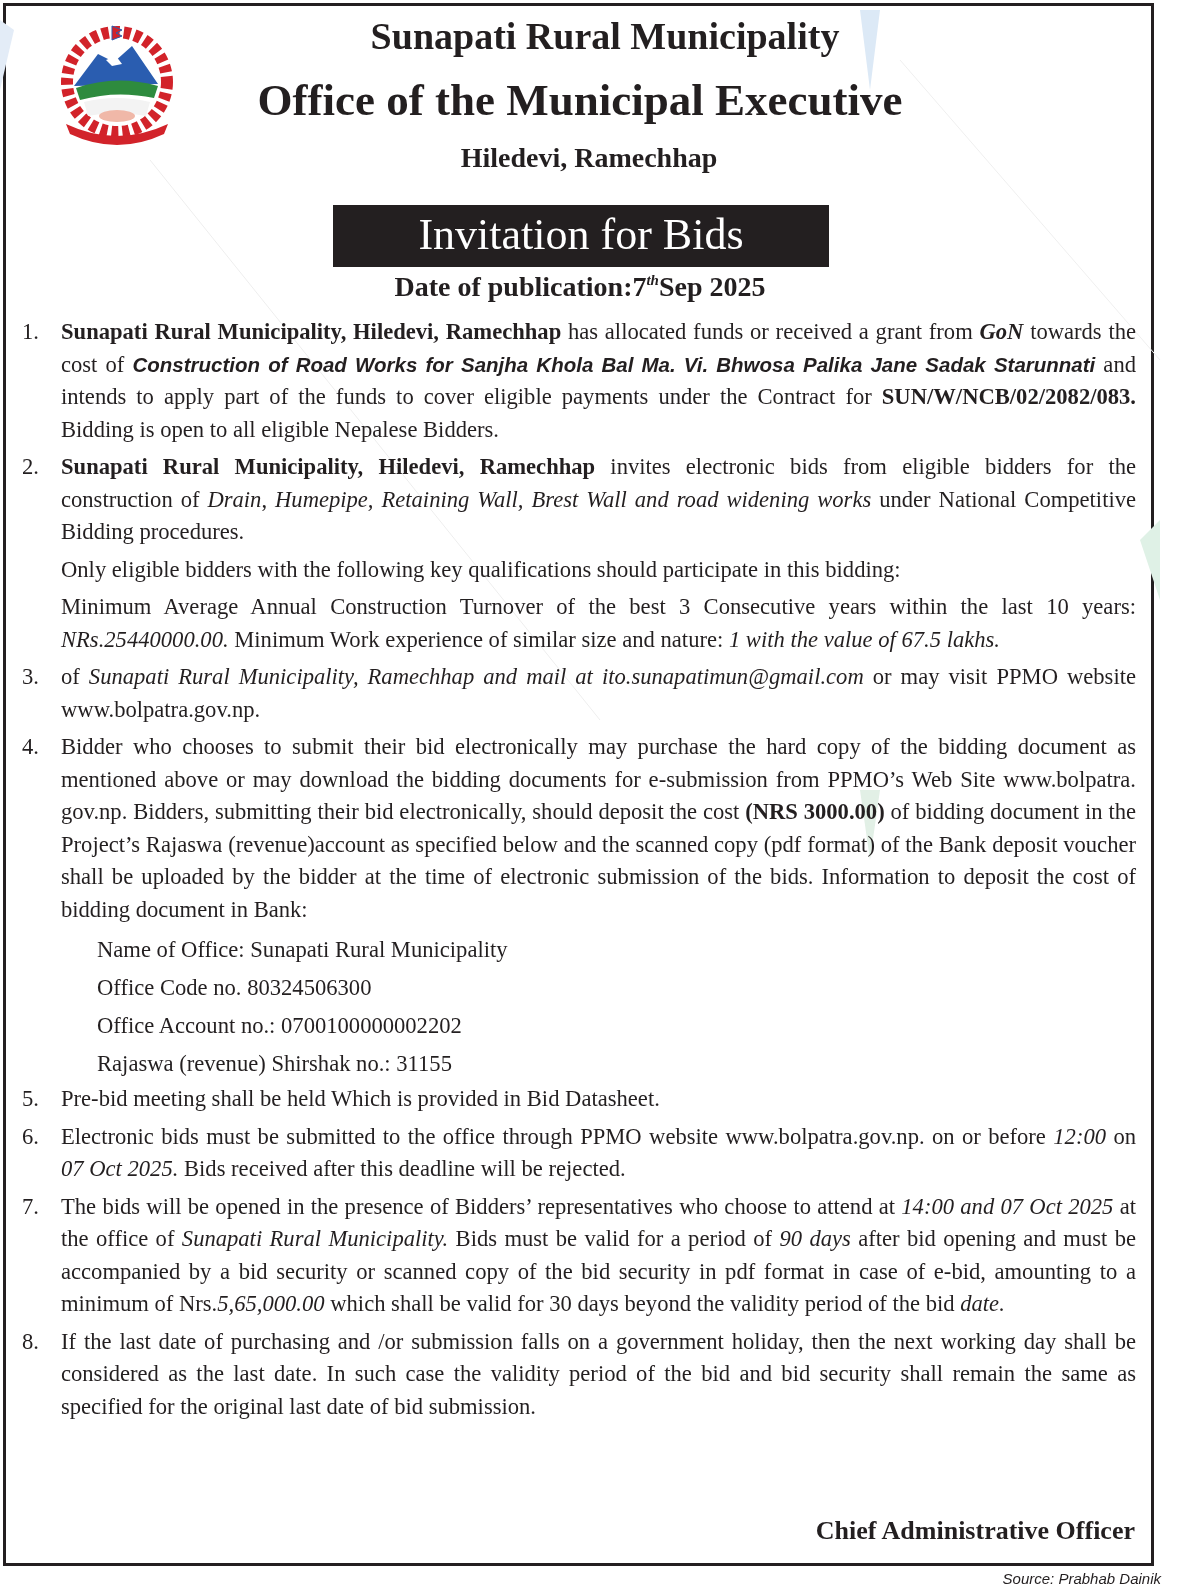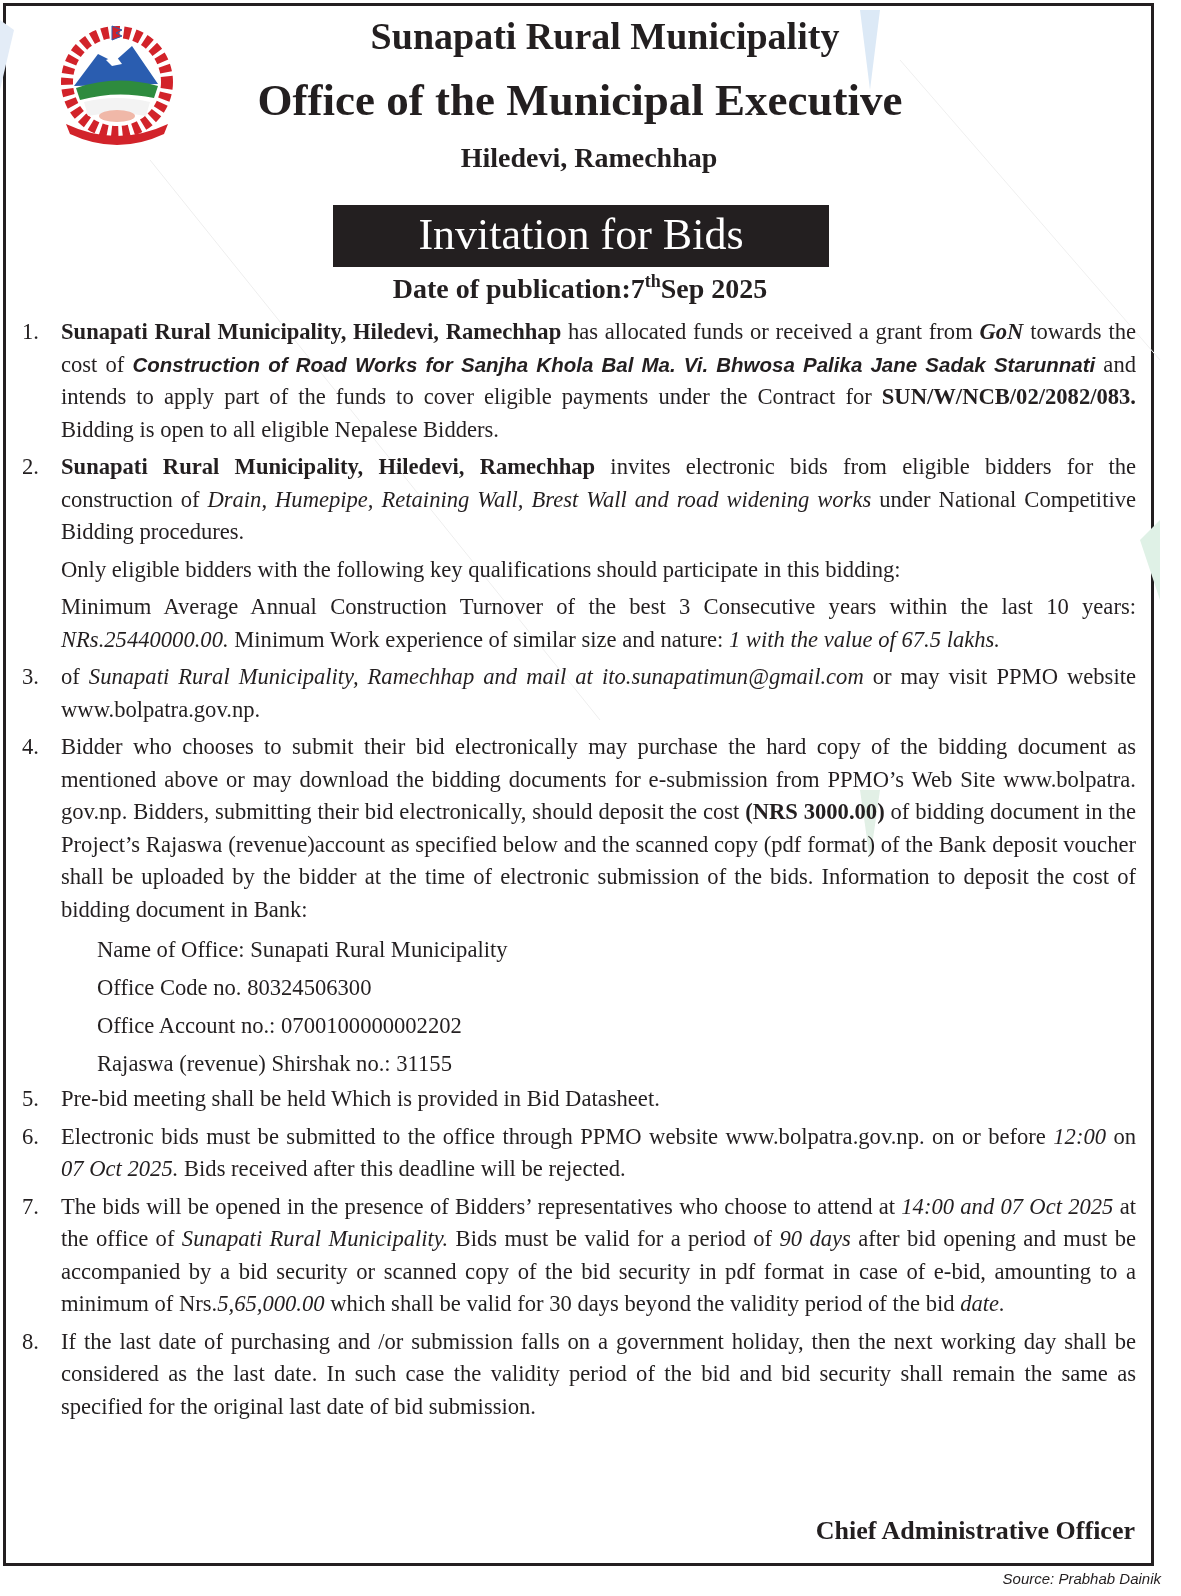--- a/index.html
+++ b/index.html
@@ -6,21 +6,21 @@
   body { width:1181px; height:1596px; position:relative; overflow:hidden; font-family:"Liberation Serif", "DejaVu Serif", serif; color:#231f20; }
   .frame { position:absolute; left:3px; top:3px; width:1151px; height:1563px; border:3px solid #231f20; box-sizing:border-box; background:#fff; }
   .wm { position:absolute; pointer-events:none; }
   .logo { position:absolute; left:46px; top:24px; width:142px; height:122px; }
   .hdr { position:absolute; left:0; width:1160px; text-align:center; font-weight:bold; }
   .h1 { top:14px; font-size:38px;padding-left:25px; }
   .h2 { top:74px; font-size:45px; }
   .h3 { top:142px; font-size:28px;padding-left:9px; }
   .title-box { position:absolute; left:333px; top:193px; width:496px; height:62px; background:#231f20; color:#fff; text-align:center; font-weight:normal; font-size:44px; line-height:60px;margin-top:12px; }
   .pubdate { top:271px; font-size:28px; }
-  .pubdate sup { font-size:18px; vertical-align:11px; }
+  .pubdate sup { font-size:15px; vertical-align:11px;font-style:italic; }
   .body { position:absolute; left:22px; top:316px; width:1114px; font-size:22.6px; line-height:32.5px; }
   .item { position:relative; padding-left:39px; text-align:justify; margin-bottom:5px; }
   .num { position:absolute; left:0; top:0; }
   .bank { padding-left:75px; }
   .bank div { line-height:38px; }
   .sans-bi { font-family:"Liberation Sans", "DejaVu Sans", sans-serif; font-weight:bold; font-style:italic; font-size:20.5px; }
   b.bi, .bi { font-weight:normal; font-style:italic; }
   .sign { position:absolute; right:46px; top:1516px; font-weight:bold; font-size:26px;margin-left:40px; }
   .source { position:absolute; right:20px; top:1570px; font-family:"Liberation Sans", "DejaVu Sans", sans-serif; font-style:italic; font-size:15px; color:#231f20; }
 </style>

